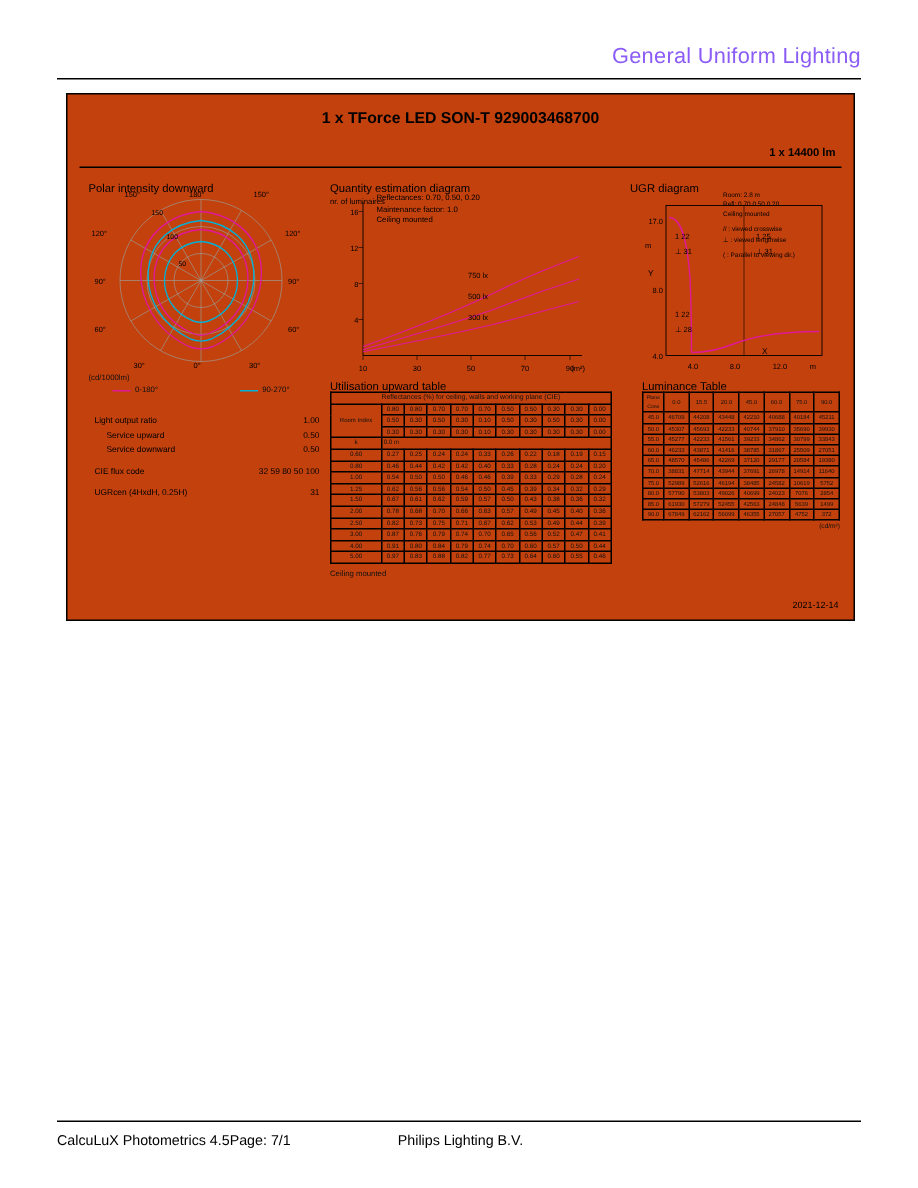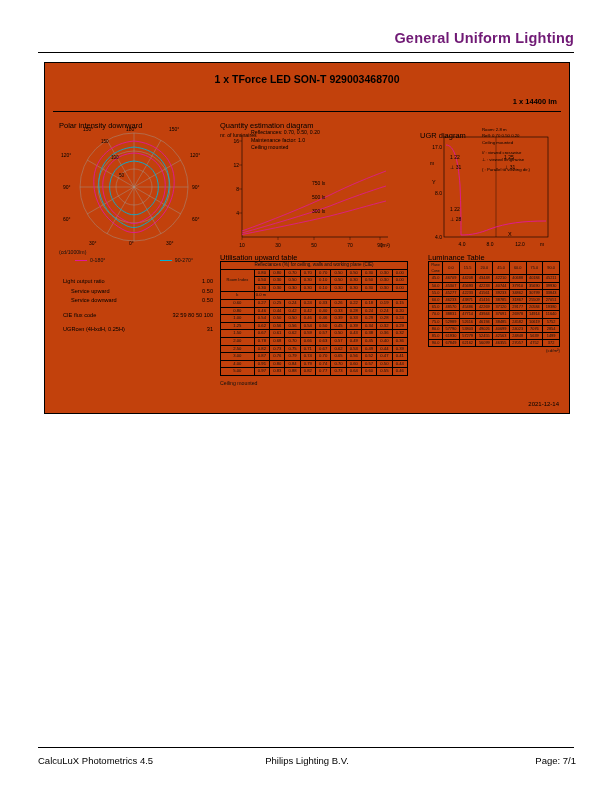--- a/index.html
+++ b/index.html
@@ -9,37 +9,37 @@
     font-family:"Liberation Sans", sans-serif;
     color:#111;
     position:relative;
   }
   .page{position:absolute;inset:0;}
 
   
   .hdr-title{
     position:absolute;left:0;right:38px;top:30px;
     text-align:right;
-    font-size:14.5px;font-weight:bold;color:#701a75;
+    font-size:14.5px;font-weight:normal;color:#8b5cf6;
     letter-spacing:.2px;
   }
   .hdr-rule{
     position:absolute;left:38px;right:38px;top:52px;
     border-top:1px solid #000;height:0;
   }
 
   
   .ftr-rule{
     position:absolute;left:38px;right:38px;bottom:44px;
     border-top:1px solid #000;height:0;
   }
   .ftr{
     position:absolute;left:38px;right:36px;bottom:26px;
     font-size:9.5px;color:#000;
-    display:flex;justify-content:space-between;align-items:center;
+    display:flex;justify-content:flex-start;align-items:center;
   }
   .ftr .mid{position:absolute;left:0;right:0;text-align:center;}
 
   
   .sheet{
     position:absolute;left:44px;top:62px;width:524px;height:350px;
     border:1px solid #000;
     background:#c2410c;
   }
   .sheet-title{
@@ -240,21 +240,21 @@
         <path d="M22,104 C50,96 85,86 110,77 C130,69 150,62 166,57" fill="none" stroke="#e0189a" stroke-width=".8"></path>
         <path d="M22,105.5 C50,100 85,93 110,87 C130,82 150,76 166,72" fill="none" stroke="#e0189a" stroke-width=".8"></path>
         <g font-size="5" fill="#000">
           <text x="92" y="56">750 lx</text>
           <text x="92" y="70">500 lx</text>
           <text x="92" y="84">300 lx</text>
         </g>
       </svg>
     </div>
 
-    <div class="sec-title" style="left:375px;top:68px;">UGR diagram</div>
+    <div class="sec-title" style="left:375px;top:58px;">UGR diagram</div>
 
     <div class="ugr-note">
       <div>Room: 2.8 m</div>
       <div>Refl: 0.70 0.50 0.20</div>
       <div>Ceiling mounted</div>
       <div style="height:4px"></div>
       <div>// : viewed crosswise</div>
       <div>⊥ : viewed lengthwise</div>
       <div style="height:4px"></div>
       <div>( : Parallel to viewing dir.)</div>

